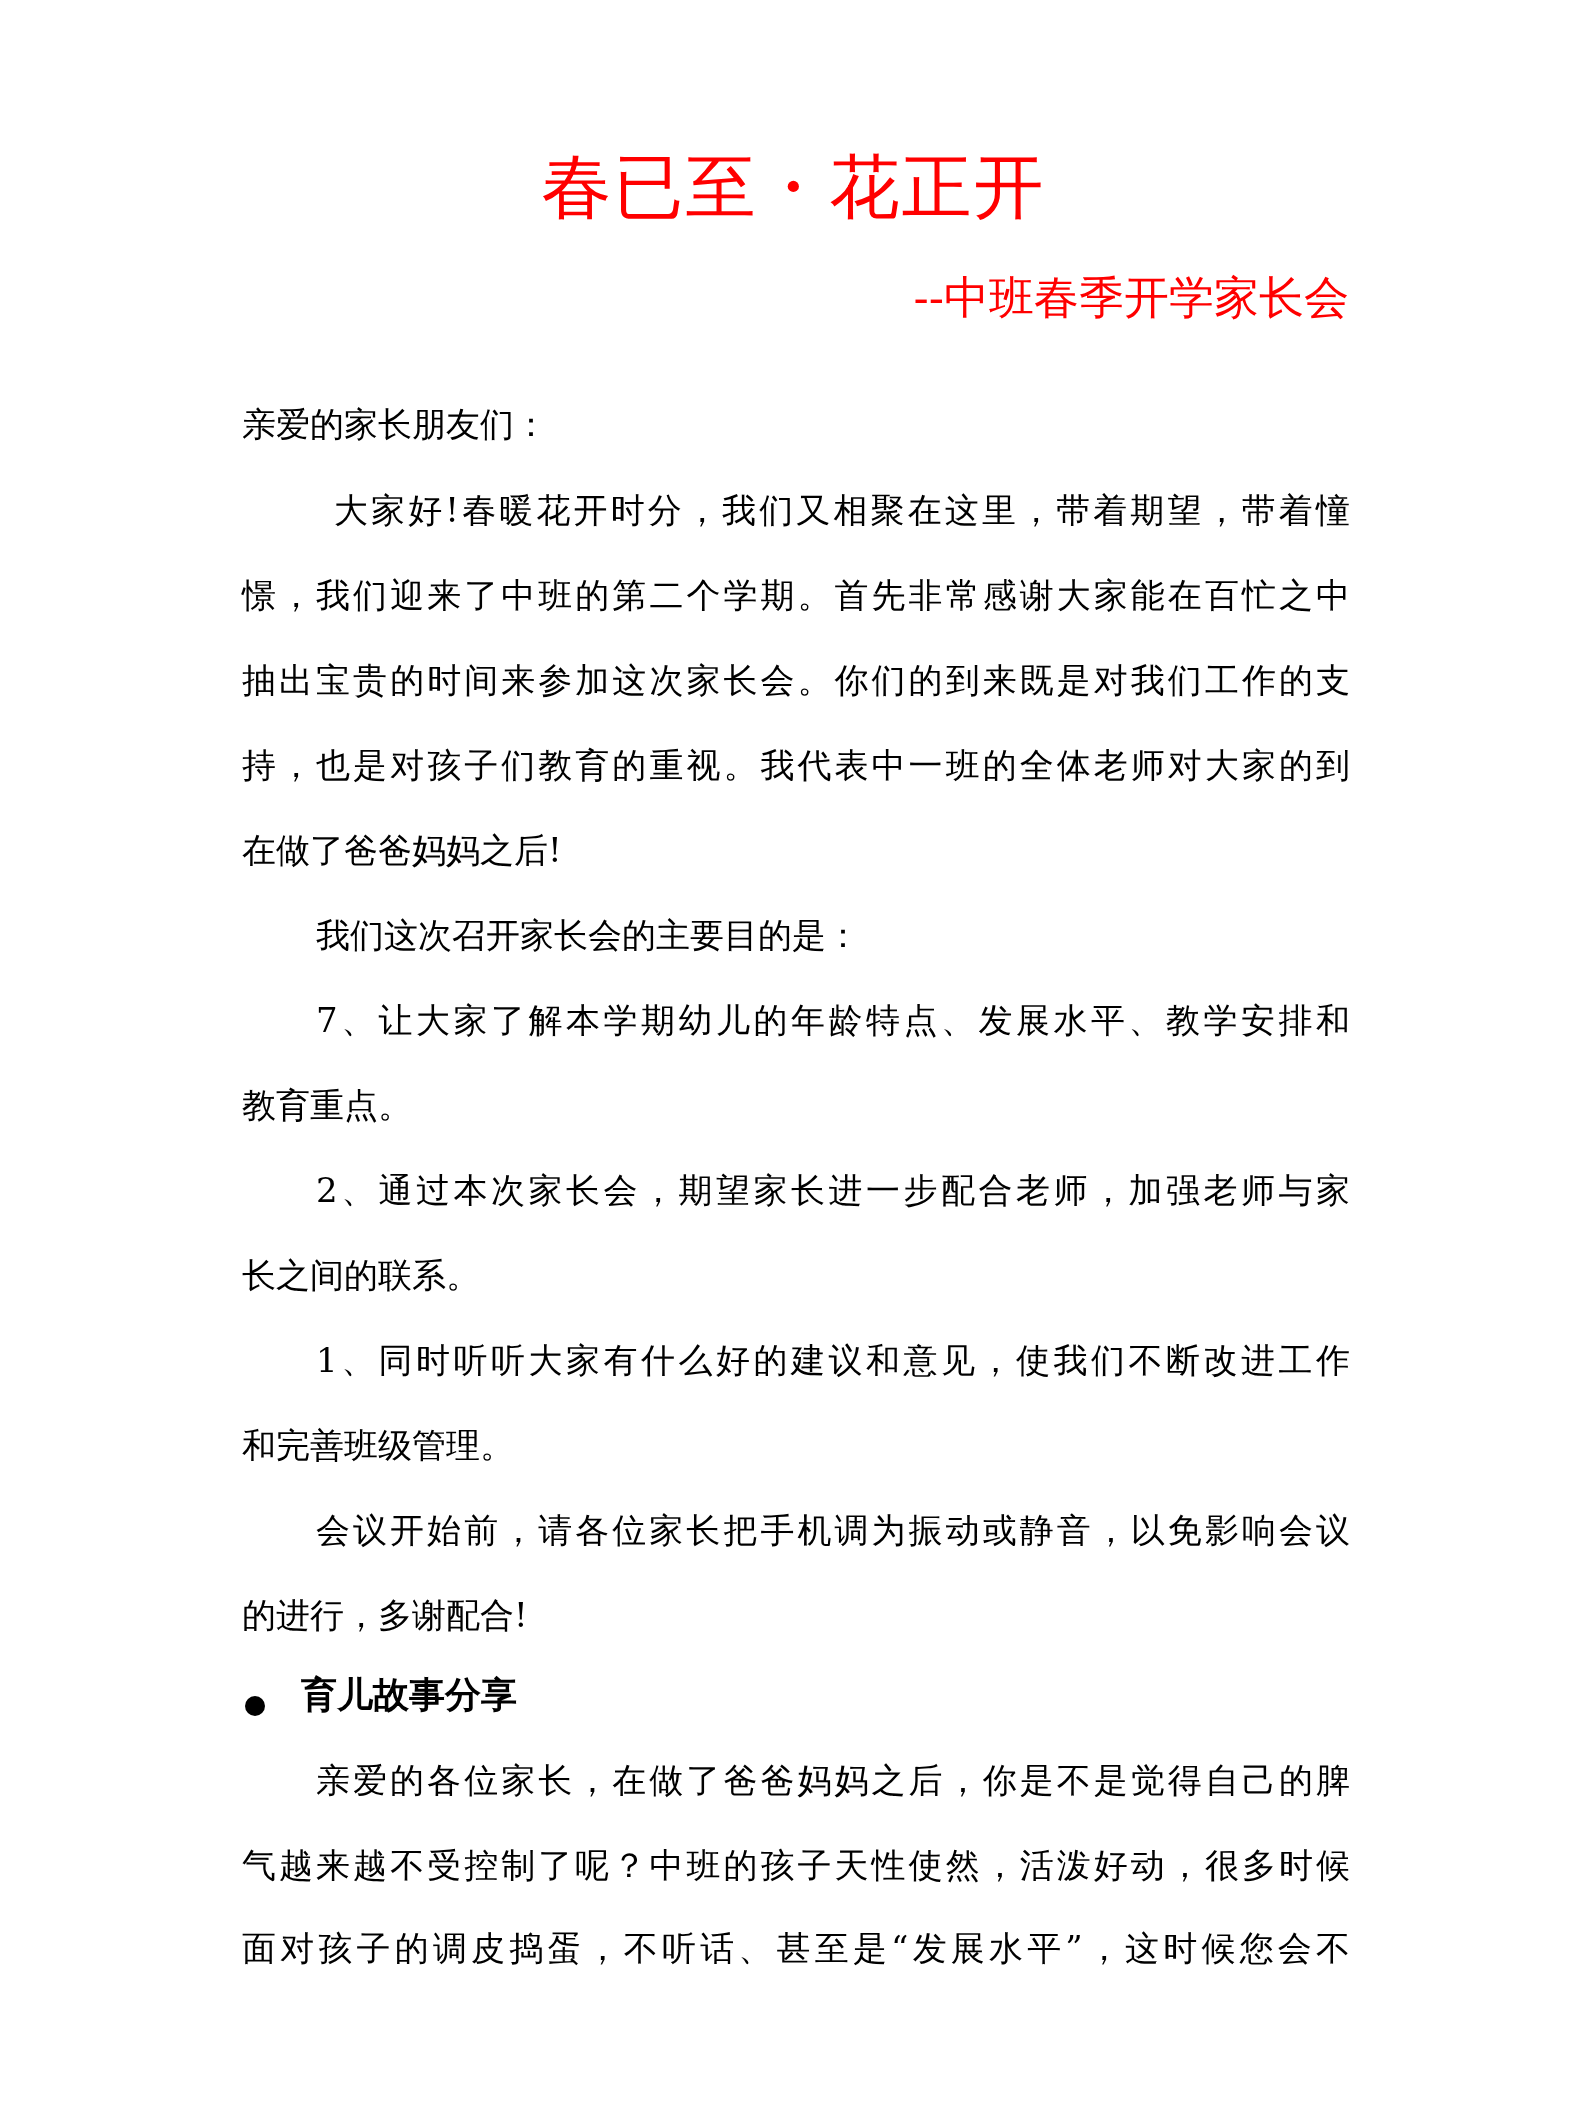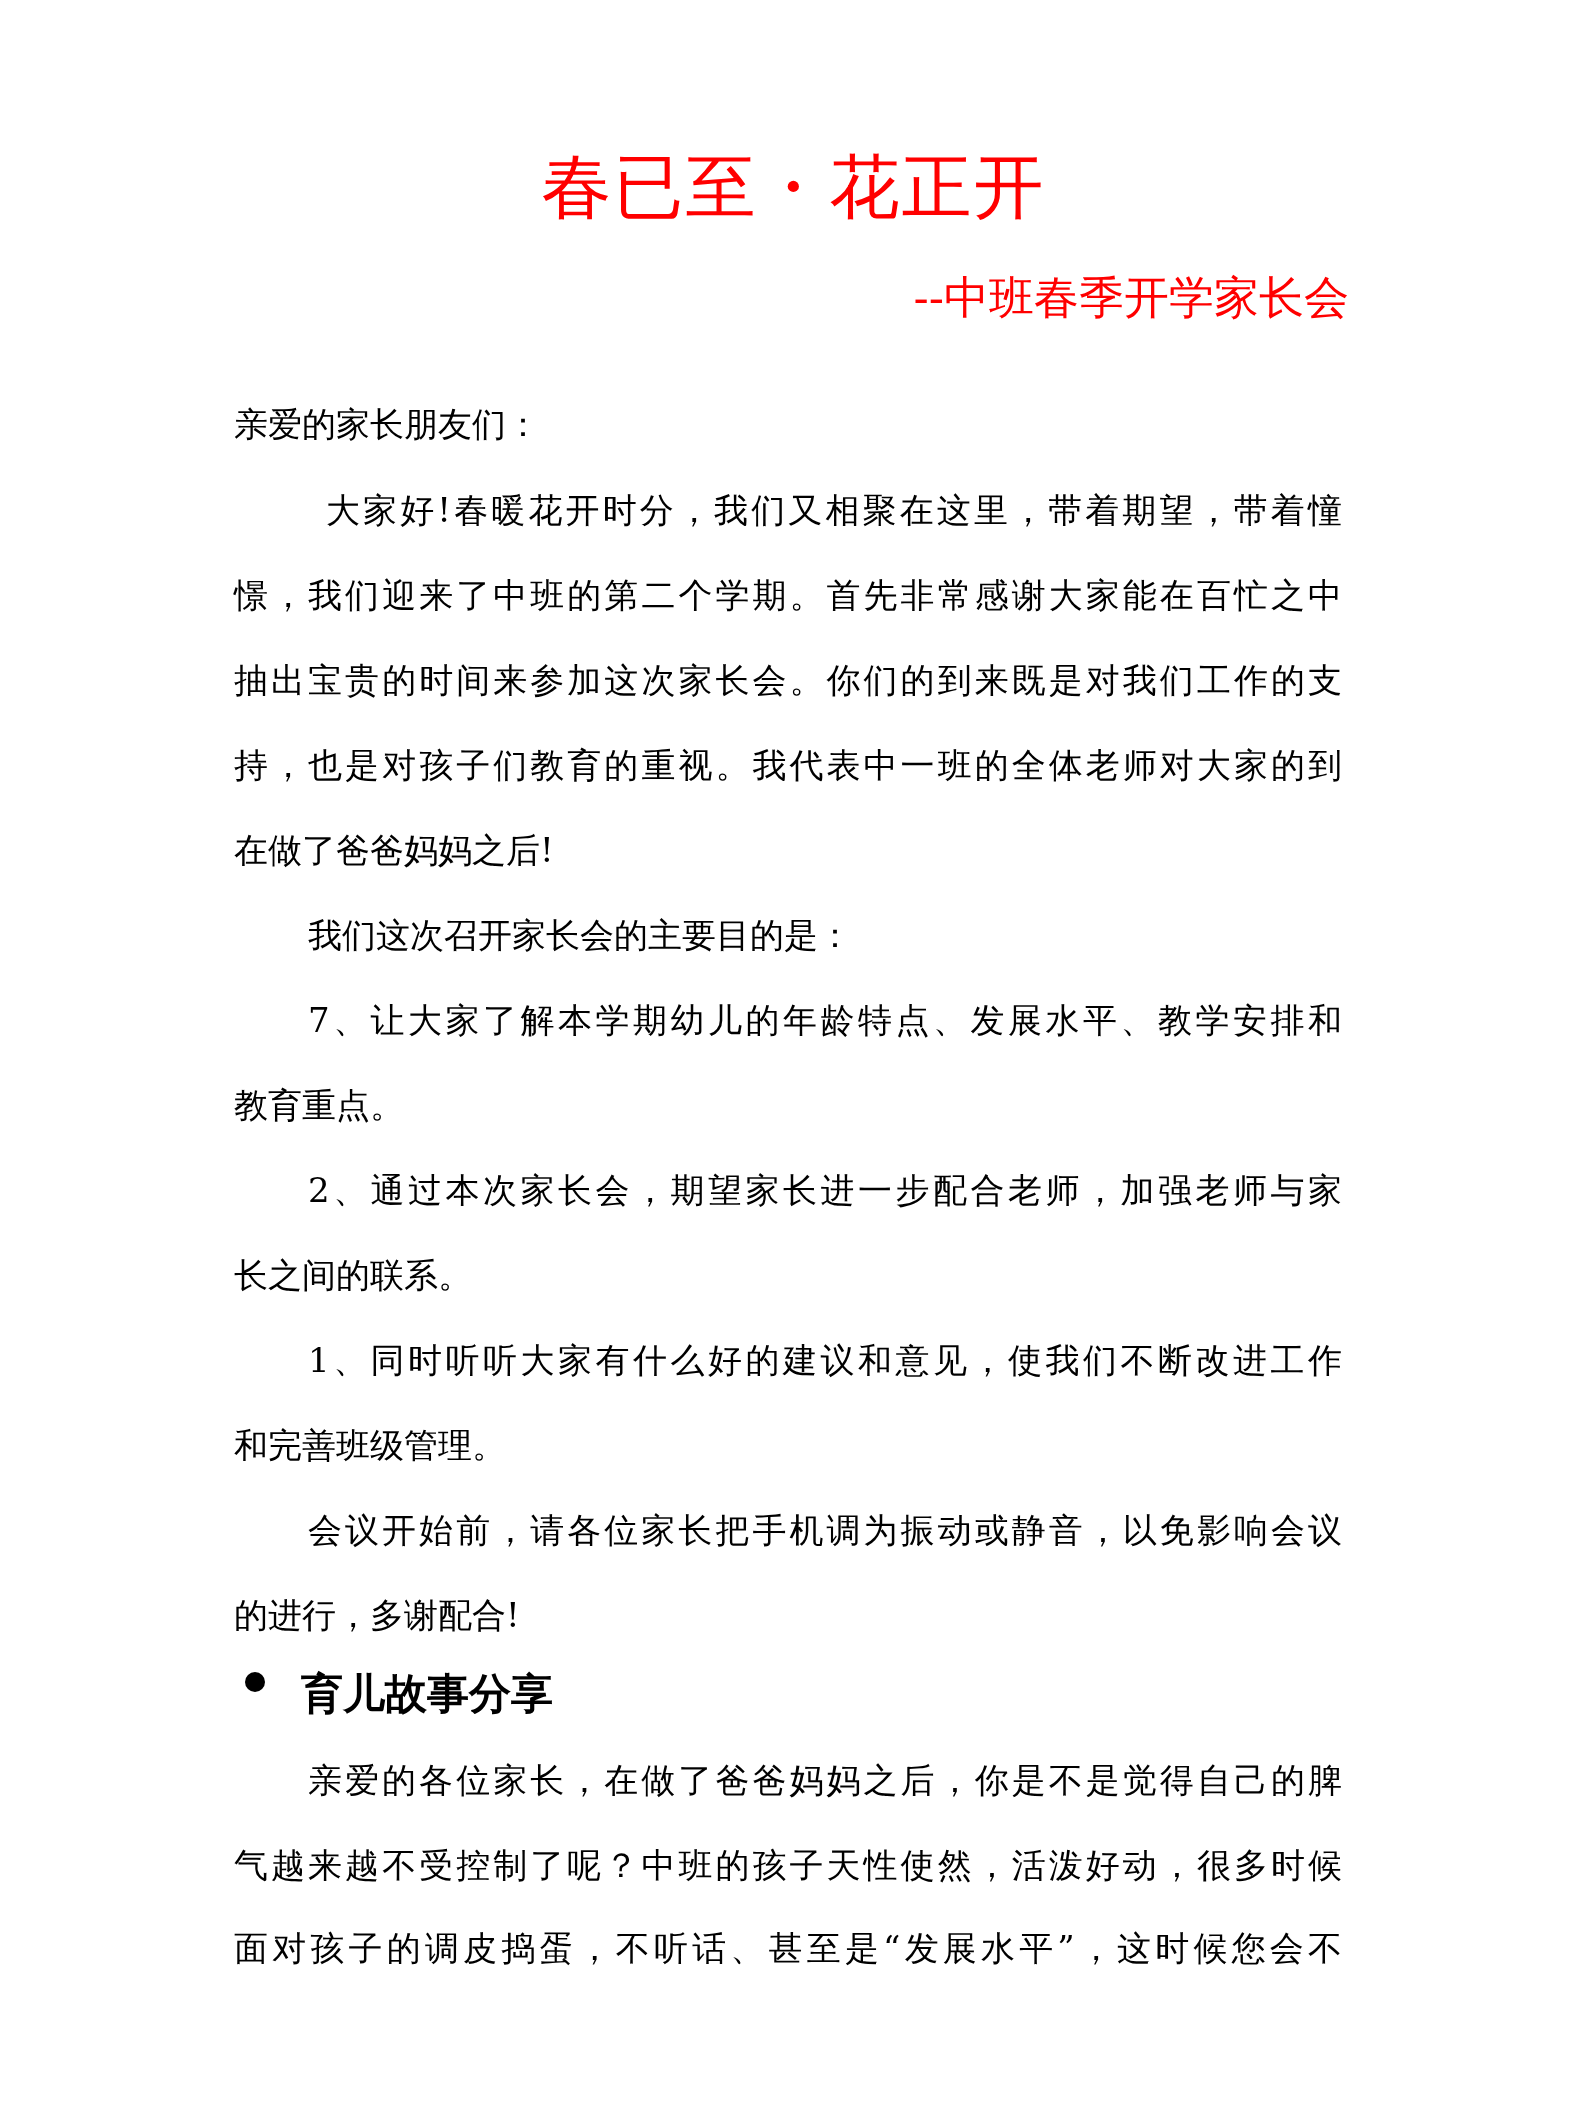--- a/index.html
+++ b/index.html
@@ -4,27 +4,27 @@
 <style>
   html, body { margin: 0; padding: 0; background: #ffffff; }
   body { width: 1587px; height: 2123px; position: relative; overflow: hidden;
          font-family: "DejaVu Serif", "Liberation Serif", serif; color: #000; }
   .title { position: absolute; left: 0; width: 1587px; top: 142px; text-align: center;
            font-size: 70px; line-height: 90px; color: #ff0000; letter-spacing: 2px;
            padding-left: 0; }
   .title-inner { display: inline-block; }
   .subtitle { position: absolute; right: 238px; top: 268px; font-size: 45px; line-height: 60px;
               color: #ff0000; }
-  .line { position: absolute; left: 234px; width: 1108px; font-size: 34px; line-height: 44px;
+  .line { position: absolute; left: 242px; width: 1108px; font-size: 34px; line-height: 44px;
           white-space: nowrap; text-align: justify; text-align-last: justify; }
   .line.last { text-align-last: left; }
   .indent { padding-left: 74px; width: 1034px; }
   .indent-greet { padding-left: 92px; width: 1016px; }
-  .bullet-row { position: absolute; left: 245px; top: 1672px; font-size: 42px; line-height: 44px;
-                display: flex; align-items: flex-start; font-weight: bold; }
+  .bullet-row { position: absolute; left: 245px; top: 1672px; font-size: 36px; line-height: 44px;
+                display: flex; align-items: flex-end; font-weight: bold; }
   .bullet-dot { width: 20px; height: 20px; border-radius: 50%; background: #000; margin-right: 36px; }
 </style>
 </head>
 <body>
 
 <div>
   <div class="title">
     <span class="title-inner">春已至・花正开</span>
   </div>
   <div class="subtitle">--中班春季开学家长会</div>

